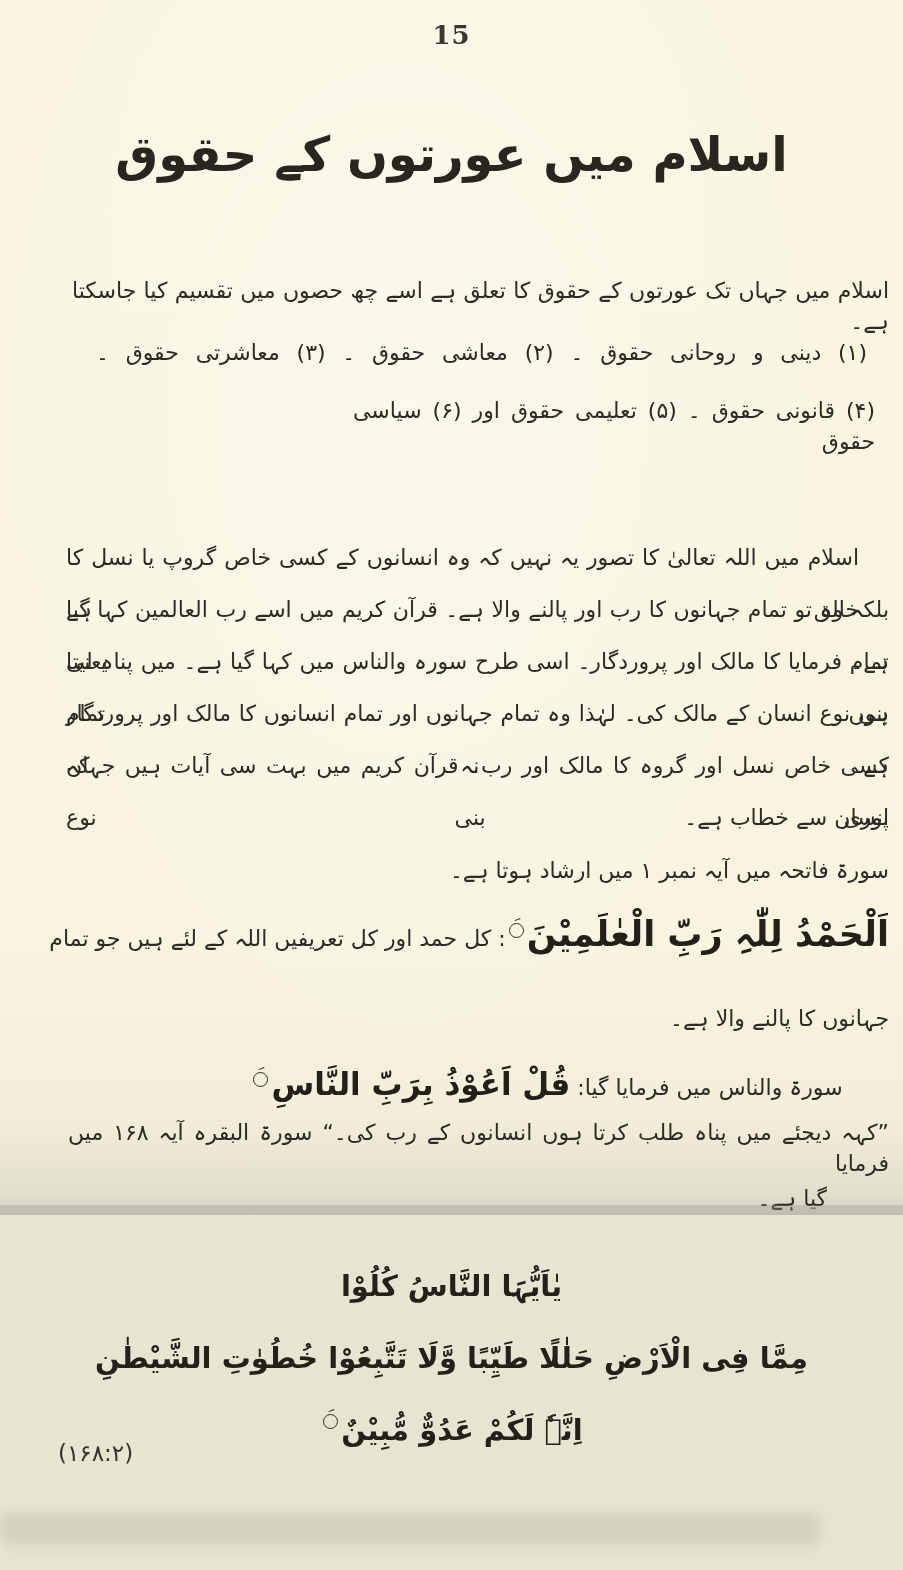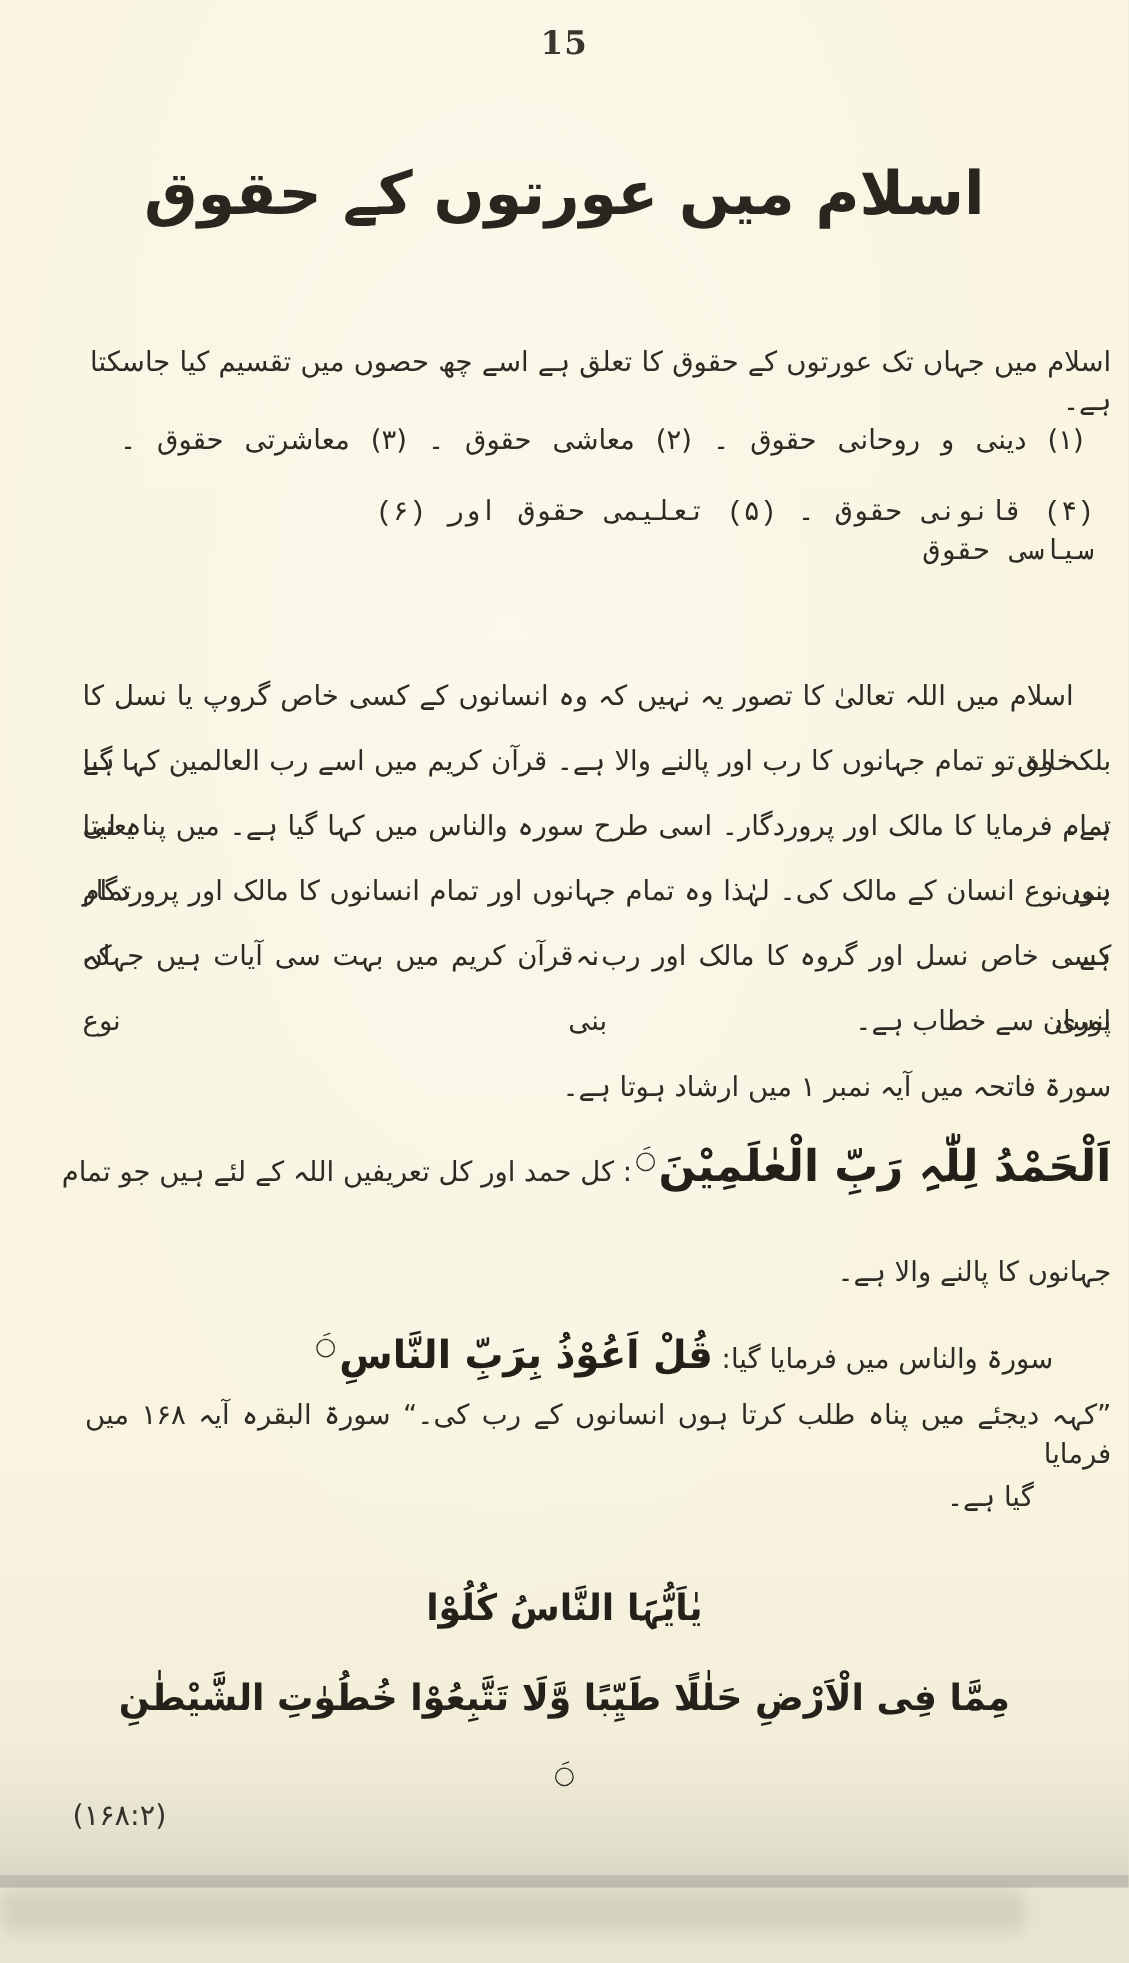--- a/index.html
+++ b/index.html
@@ -4,21 +4,21 @@
 <style>
   html,body{margin:0;padding:0;}
   body{
     width:903px;height:1570px;
     background:#e8e4d2;
     font-family:"DejaVu Sans",sans-serif;
     overflow:hidden;
   }
   .page{
     position:relative;
-    width:903px;height:1510px;
+    width:903px;height:1215px;
     background:
       radial-gradient(ellipse at 45% 35%, rgba(255,255,255,0.35), rgba(255,255,255,0) 60%),
       linear-gradient(180deg,#faf6e3 0%,#f8f4e0 78%,#f2eeda 92%,#e3dfcd 98%,#d6d3c3 100%);
     color:#2e2b25;
     direction:rtl;
   }
   .abs{position:absolute;}
   .page-number{
     top:20px;left:0;right:0;
     text-align:center;
@@ -31,21 +31,21 @@
   .title{
     top:126px;left:0;right:0;
     margin:0;text-align:center;
     font-size:48px;font-weight:bold;
     color:#29261f;
   }
   .u{font-size:22px;line-height:1.4;color:#2e2b25;}
   .just{text-align:justify;text-align-last:justify;}
   .intro-1{top:276px;right:14px;left:72px;}
   .intro-2{top:338px;right:36px;left:96px;word-spacing:6px;}
-  .intro-3{top:396px;right:28px;left:300px;text-align:right;word-spacing:4px;font-family:Liberation Mono, monospace;}
+  .intro-3{top:396px;right:28px;left:300px;text-align:right;word-spacing:4px;}
   .section-heading{
     top:456px;right:14px;left:70px;
     margin:0;
     font-size:30px;font-weight:bold;
     color:#27241d;
     text-align:justify;text-align-last:justify;
   }
   .body-para{top:532px;right:14px;left:66px;}
   .body-para p{margin:0;height:52px;line-height:52px;}
   .body-para p.first{padding-right:30px;}
@@ -147,21 +147,21 @@
     <span>سورۃ والناس میں فرمایا گیا:</span>
     <span class="arabic-bold">قُلْ اَعُوْذُ بِرَبِّ النَّاسِ</span><span class="ayah-marker"></span>
   </div>
 
   <div class="abs u just quote-1">”کہہ دیجئے میں پناہ طلب کرتا ہوں انسانوں کے رب کی۔“ سورۃ البقرہ آیہ ۱۶۸ میں فرمایا</div>
   <div class="abs u quote-2">گیا ہے۔</div>
 
   <div class="abs verse-block">
     <p>یٰاَیُّہَا النَّاسُ کُلُوْا</p>
     <p>مِمَّا فِی الْاَرْضِ حَلٰلًا طَیِّبًا وَّلَا تَتَّبِعُوْا خُطُوٰتِ الشَّیْطٰنِ</p>
-    <p><span class="ayah-marker"></span></p>
+    <p><span>اِنَّہٗ لَکُمْ عَدُوٌّ مُّبِیْنٌ</span><span class="ayah-marker"></span></p>
   </div>
 
   <div class="abs verse-ref">(۱۶۸:۲)</div>
 
   <div class="abs bottom-smudge"></div>
   <div class="abs bottom-edge"></div>
 
 </div>
 
 </body></html>

